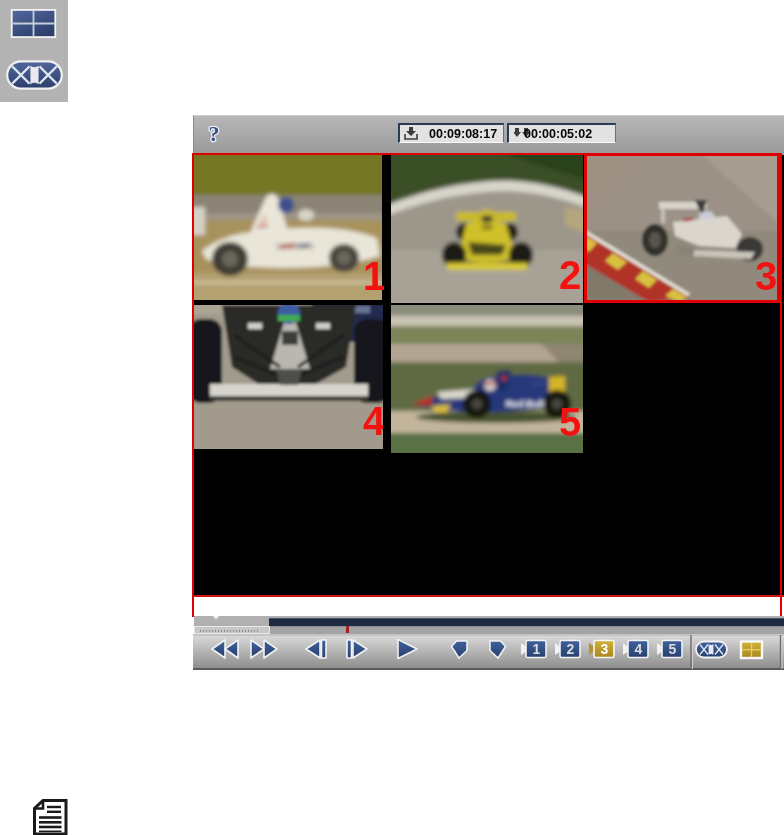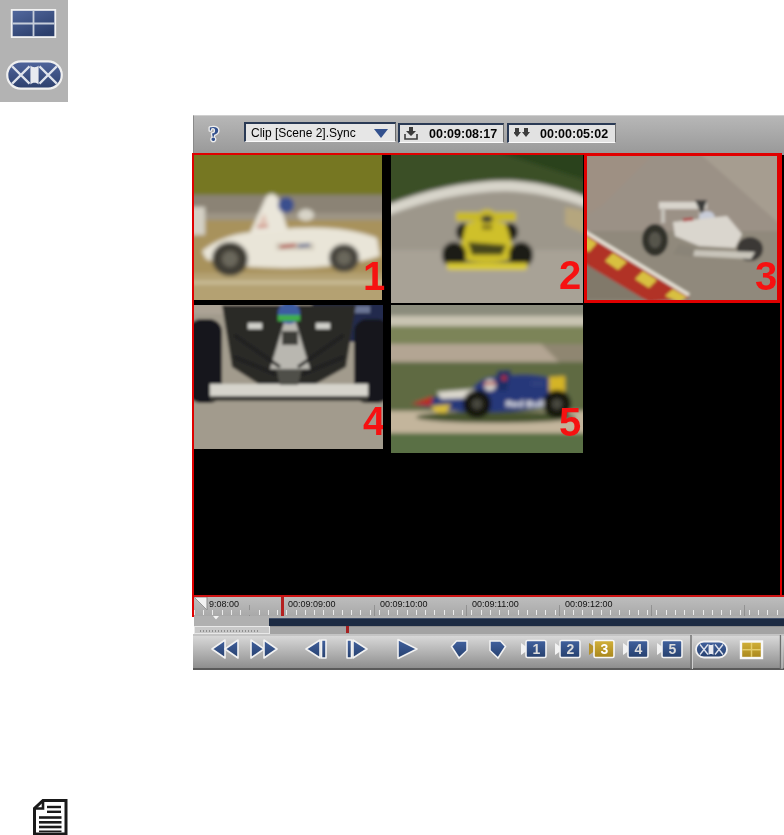--- a/index.html
+++ b/index.html
@@ -33,41 +33,35 @@
   <path d="M37,7 L56,26 M56,7 L37,26" stroke="#dfe3ec" stroke-width="2.4" fill="none"></path>
   <path d="M27,6 C29,8.5 34,8.5 36,6 L36,27 C34,24.5 29,24.5 27,27 Z" fill="#e8eaf0"></path>
 </svg>
 </div>
 
 <div class="abs" style="left:193px;top:115px;width:591px;height:40px;background:linear-gradient(#b7b7b7,#989898);border-left:1px solid #8a8a8a;border-top:1px solid #cfcfcf;box-sizing:border-box;"></div>
 <svg class="abs" style="left:200px;top:118px" width="30" height="30">
       <text x="14" y="23" text-anchor="middle" font-family="Liberation Serif,serif" font-size="22" font-weight="bold" fill="#33518e" stroke="#eeeeee" stroke-width="2.6" paint-order="stroke" stroke-linejoin="round">?</text>
     </svg>
 
-<div class="abs" style="left:244px;top:122px;width:152px;height:20px;background:#e6e6e6;border-top:2px solid #2a3a55;border-left:2px solid #2a3a55;border-right:1px solid #6a6a6a;border-bottom:1px solid #fafafa;box-sizing:border-box;">
-  <div class="abs" style="left:5px;top:2px;font-size:12px;color:#000;">Clip [Scene 2].Sync</div>
-  <svg class="abs" style="left:128px;top:5px;" width="14" height="9">
-        <path d="M0,0 L14,0 L7,9 Z" fill="#33518e"></path>
-      </svg>
-</div>
 
 <div class="abs" style="left:398px;top:123px;width:106px;height:20px;background:#e2e2e2;border-top:2px solid #2a3a55;border-left:2px solid #2a3a55;border-right:1px solid #707070;border-bottom:1px solid #fafafa;box-sizing:border-box;">
   <svg class="abs" style="left:4px;top:2px" width="15" height="13">
         <path d="M5,0 L9,0 L9,4 L12,4 L7,9 L2,4 L5,4 Z" fill="#3c3c3c"></path>
         <path d="M1,7 L1,12 L13,12 L13,7" fill="none" stroke="#3c3c3c" stroke-width="1.6"></path>
       </svg>
   <div class="abs" style="left:29px;top:2px;font-size:12.5px;font-weight:bold;color:#050505;text-align:right;">00:09:08:17</div>
 </div>
 
 <div class="abs" style="left:507px;top:123px;width:109px;height:20px;background:#e2e2e2;border-top:2px solid #2a3a55;border-left:2px solid #2a3a55;border-right:1px solid #707070;border-bottom:1px solid #fafafa;box-sizing:border-box;">
   <svg class="abs" style="left:5px;top:3px" width="16" height="11">
         <path d="M1,0 L5,0 L5,4 L7,4 L3,9 L-1,4 L1,4 Z" fill="#3c3c3c"></path>
         <path d="M10,0 L14,0 L14,4 L16,4 L12,9 L8,4 L10,4 Z" fill="#3c3c3c"></path>
       </svg>
-  <div class="abs" style="left:31px;top:2px;font-size:12.5px;font-weight:bold;color:#050505;">00:00:05:02</div>
+  <div class="abs" style="left:15px;top:2px;font-size:12.5px;font-weight:bold;color:#050505;">00:00:05:02</div>
 </div>
 
 <div class="abs" style="left:194px;top:155px;width:590px;height:440px;background:#000;"></div>
 
 <div class="abs" style="left:192px;top:153px;width:590px;height:464px;border:2px solid #df0000;border-bottom:none;box-sizing:border-box;pointer-events:none;"></div>
 
 <svg class="abs" style="left:194px;top:155px" width="188" height="145" viewBox="0 0 188 145">
   <defs>
         <filter id="b1" x="-8%" y="-8%" width="116%" height="116%">
           <feGaussianBlur stdDeviation="2.2"></feGaussianBlur>
@@ -231,34 +225,20 @@
 <span class="num" style="left:363px;top:256px;">1</span>
 <span class="num" style="left:559px;top:255px;">2</span>
 <span class="num" style="left:755px;top:256px;">3</span>
 <div class="abs" style="left:194px;top:305px;width:189px;height:144px;overflow:hidden;">
       <span class="num" style="left:169px;top:96px;">4</span>
     </div>
 <span class="num" style="left:559px;top:402px;">5</span>
 
 <div class="abs" style="left:194px;top:595px;width:590px;height:2px;background:#cd1414;"></div>
 
-<div class="abs" style="left:194px;top:597px;width:590px;height:19px;background:linear-gradient(#bdbdbd,#a9a9a9);overflow:hidden;">
-  <div class="abs" style="left:0;top:13px;width:587px;height:5px;background:repeating-linear-gradient(90deg,rgba(250,250,250,0.8) 0,rgba(250,250,250,0.8) 1px,transparent 1px,transparent 9.25px);"></div>
-  <div class="abs" style="left:0;top:8px;width:587px;height:11px;background:repeating-linear-gradient(90deg,rgba(120,120,120,0.55) 0,rgba(120,120,120,0.55) 1px,transparent 1px,transparent 92.5px);background-position:87px 0;"></div>
-  <div class="abs" style="left:15px;top:2px;font-size:9px;color:#111;">9:08:00</div>
-  <div class="abs" style="left:94px;top:2px;font-size:9px;color:#111;">00:09:09:00</div>
-  <div class="abs" style="left:186px;top:2px;font-size:9px;color:#111;">00:09:10:00</div>
-  <div class="abs" style="left:278px;top:2px;font-size:9px;color:#111;">00:09:11:00</div>
-  <div class="abs" style="left:371px;top:2px;font-size:9px;color:#111;">00:09:12:00</div>
-  <svg class="abs" style="left:0;top:0" width="14" height="14">
-        <path d="M0,0 L13,0 L13,13 Z" fill="#f2f2f2" stroke="#8a8a8a" stroke-width="1"></path>
-        <path d="M0,0 L13,13" stroke="#9a9a9a"></path>
-      </svg>
-  <div class="abs" style="left:87px;top:0;width:3px;height:19px;background:#b42020;"></div>
-</div>
 
 <div class="abs" style="left:194px;top:616px;width:590px;height:10px;background:#b0b0b0;"></div>
 <svg class="abs" style="left:213px;top:616px;" width="7" height="4">
       <path d="M0,0 L6,0 L3,3.5 Z" fill="#f4f4f4"></path>
     </svg>
 <div class="abs" style="left:269px;top:618px;width:515px;height:8px;background:#1c2a42;border-top:1px solid #42506a;box-sizing:border-box;"></div>
 
 <div class="abs" style="left:194px;top:626px;width:590px;height:8px;background:#a3a3a3;border-top:1px solid #8e8e8e;box-sizing:border-box;"></div>
 <div class="abs" style="left:194px;top:626px;width:76px;height:8px;background:#c8c8c8;border:1px solid #e8e8e8;box-sizing:border-box;background-image:repeating-linear-gradient(90deg,#8f8f8f 0,#8f8f8f 1px,transparent 1px,transparent 3px);background-size:58px 2px;background-position:5px 3px;background-repeat:no-repeat;"></div>
 <div class="abs" style="left:346px;top:626px;width:3px;height:7px;background:#a52020;"></div>

